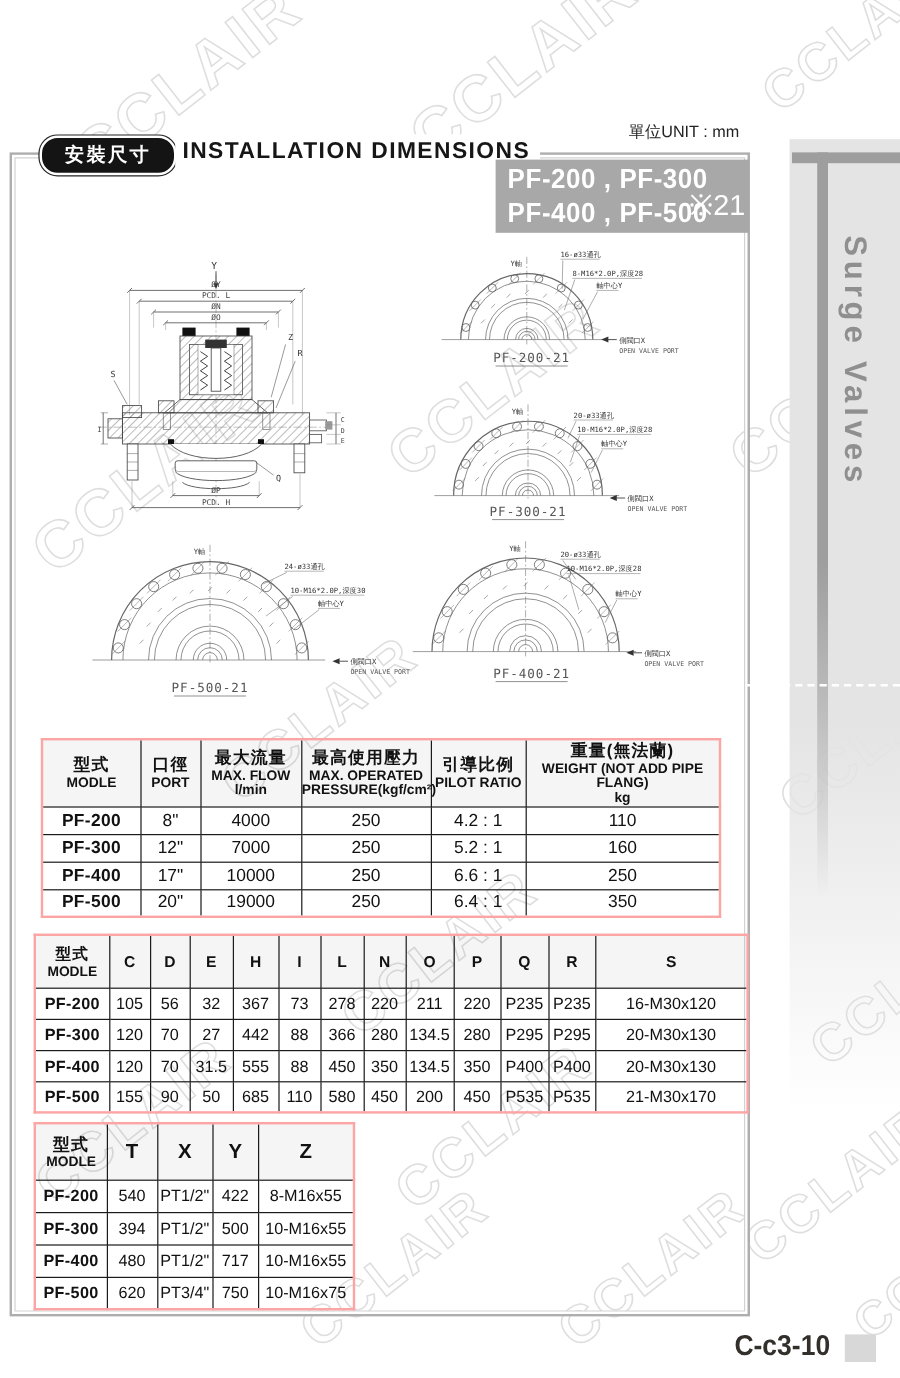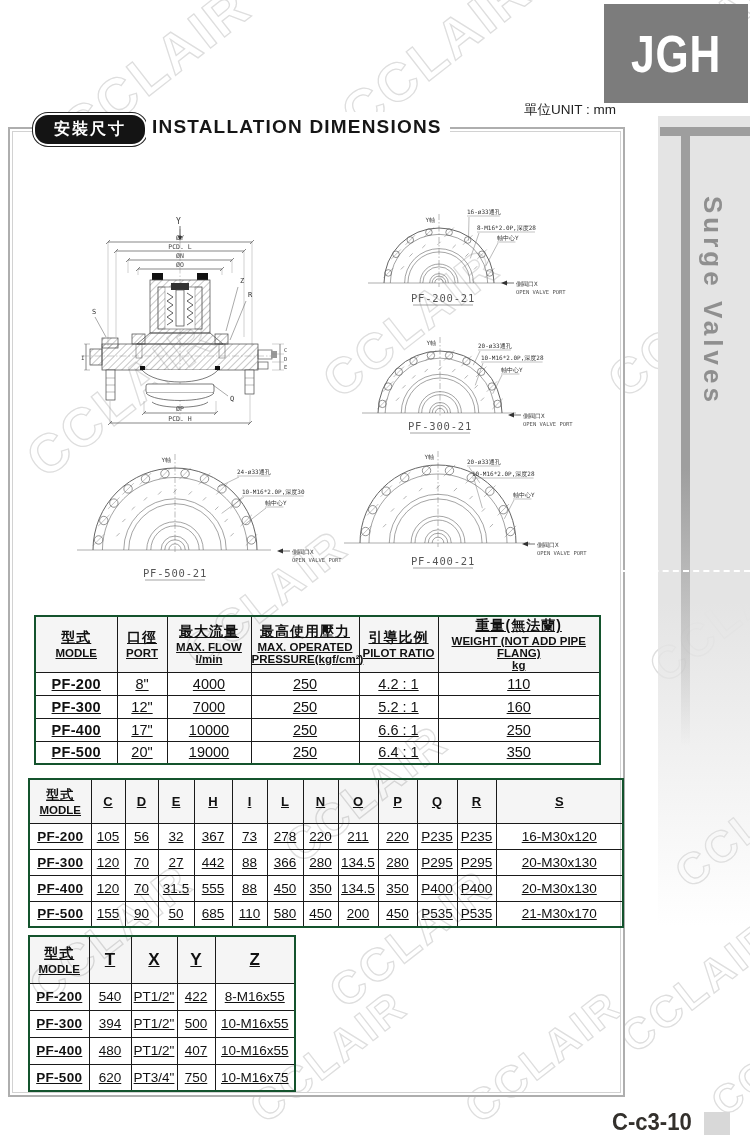--- a/index.html
+++ b/index.html
@@ -36,21 +36,21 @@
         background:linear-gradient(180deg,#e4e4e4 0%,#e4e4e4 60%,rgba(228,228,228,0) 100%);}
   .sidebar-bar-top{position:absolute;left:660px;top:127px;width:90px;height:9px;background:#9e9e9e;}
   .sidebar-bar-left{position:absolute;left:681px;top:127px;width:9px;height:620px;
         background:linear-gradient(180deg,#9e9e9e 55%,rgba(158,158,158,0) 100%);}
   .sidebar-label{position:absolute;left:697px;top:196px;height:300px;
         writing-mode:vertical-rl;font-size:26px;font-weight:800;color:#8f8f8f;letter-spacing:4px;}
   .dash-line{position:absolute;left:622px;top:570px;width:128px;border-top:2px dashed #fff;z-index:4;}
 
   .xsec,.flange-svg{position:absolute;overflow:visible;}
 
-  .dtable{position:absolute;border-collapse:collapse;table-layout:fixed;border:2px solid #14532d;z-index:2;text-decoration:underline;}
+  .dtable{position:absolute;border-collapse:collapse;table-layout:fixed;border:2px solid #fca5a5;z-index:2;}
   .dtable th,.dtable td{border:1px solid #1a1a1a;text-align:center;vertical-align:middle;padding:0;color:#111;}
   .dtable th{background:rgba(120,120,120,.07);font-weight:700;}
   .hl0{font-size:14px;letter-spacing:1px;}
   .hl1,.hl2{font-size:11.5px;font-weight:800;letter-spacing:0;}
   .th-letter .hl0{font-size:17px;font-weight:800;letter-spacing:0;}
   .model-cell{font-weight:800;font-size:14.5px;letter-spacing:.3px;}
   .t-spec{left:34px;top:615px;width:565px;}
   .t-spec thead tr{height:56px;} .t-spec tbody tr{height:23px;} .t-spec td{font-size:14.5px;}
   .t-dims{left:28px;top:778px;width:594px;}
   .t-dims thead tr{height:44px;} .t-dims tbody tr{height:26px;} .t-dims td{font-size:13.5px;}
@@ -81,31 +81,35 @@
       <text x="345" y="1010" font-size="46" fill="none" stroke="#dedede" stroke-width="1.3" font-weight="700" letter-spacing="3" transform="rotate(-38 345 1010)">CCLAIR</text>
       <text x="635" y="1055" font-size="44" fill="none" stroke="#dedede" stroke-width="1.3" font-weight="700" letter-spacing="3" transform="rotate(-38 635 1055)">CCLAIR</text>
       <text x="265" y="1125" font-size="44" fill="none" stroke="#dedede" stroke-width="1.3" font-weight="700" letter-spacing="3" transform="rotate(-38 265 1125)">CCLAIR</text>
       <text x="480" y="1125" font-size="44" fill="none" stroke="#dedede" stroke-width="1.3" font-weight="700" letter-spacing="3" transform="rotate(-38 480 1125)">CCLAIR</text>
       <text x="725" y="1118" font-size="40" fill="none" stroke="#dedede" stroke-width="1.3" font-weight="700" letter-spacing="3" transform="rotate(-38 725 1118)">CCLAIR</text>
     </svg>
 
   <div class="content">
     <div class="frame"></div>
 
-    <div class="logo">
-      <span>JGH</span>
-    </div>
 
     <div class="unit">單位UNIT : mm</div>
 
     <div class="pill">
       <span>安裝尺寸</span>
     </div>
     <div class="h-title">INSTALLATION DIMENSIONS</div>
 
+    <div class="models-box">
+      <div class="models-lines">
+        <div>PF-200 , PF-300</div>
+        <div>PF-400 , PF-500</div>
+      </div>
+      <div class="models-note">※21</div>
+    </div>
 
     <div class="sidebar-tab"></div>
     <div class="sidebar-bar-top"></div>
     <div class="sidebar-bar-left"></div>
     <div class="sidebar-label">Surge Valves</div>
     <div class="dash-line"></div>
 
     <svg class="xsec" style="left:80px;top:213px" width="220" height="215" viewBox="0 0 220 215" font-family="'DejaVu Sans Mono',monospace">
       <defs>
         <pattern id="hatch" width="5" height="5" patternTransform="rotate(45)" patternUnits="userSpaceOnUse">
@@ -708,21 +712,21 @@
             <td class="model-cell">PF-300</td>
             <td>394</td>
             <td>PT1/2"</td>
             <td>500</td>
             <td>10-M16x55</td>
           </tr>
           <tr>
             <td class="model-cell">PF-400</td>
             <td>480</td>
             <td>PT1/2"</td>
-            <td>407</td>
+            <td>717</td>
             <td>10-M16x55</td>
           </tr>
           <tr>
             <td class="model-cell">PF-500</td>
             <td>620</td>
             <td>PT3/4"</td>
             <td>750</td>
             <td>10-M16x75</td>
           </tr>
         </tbody>

